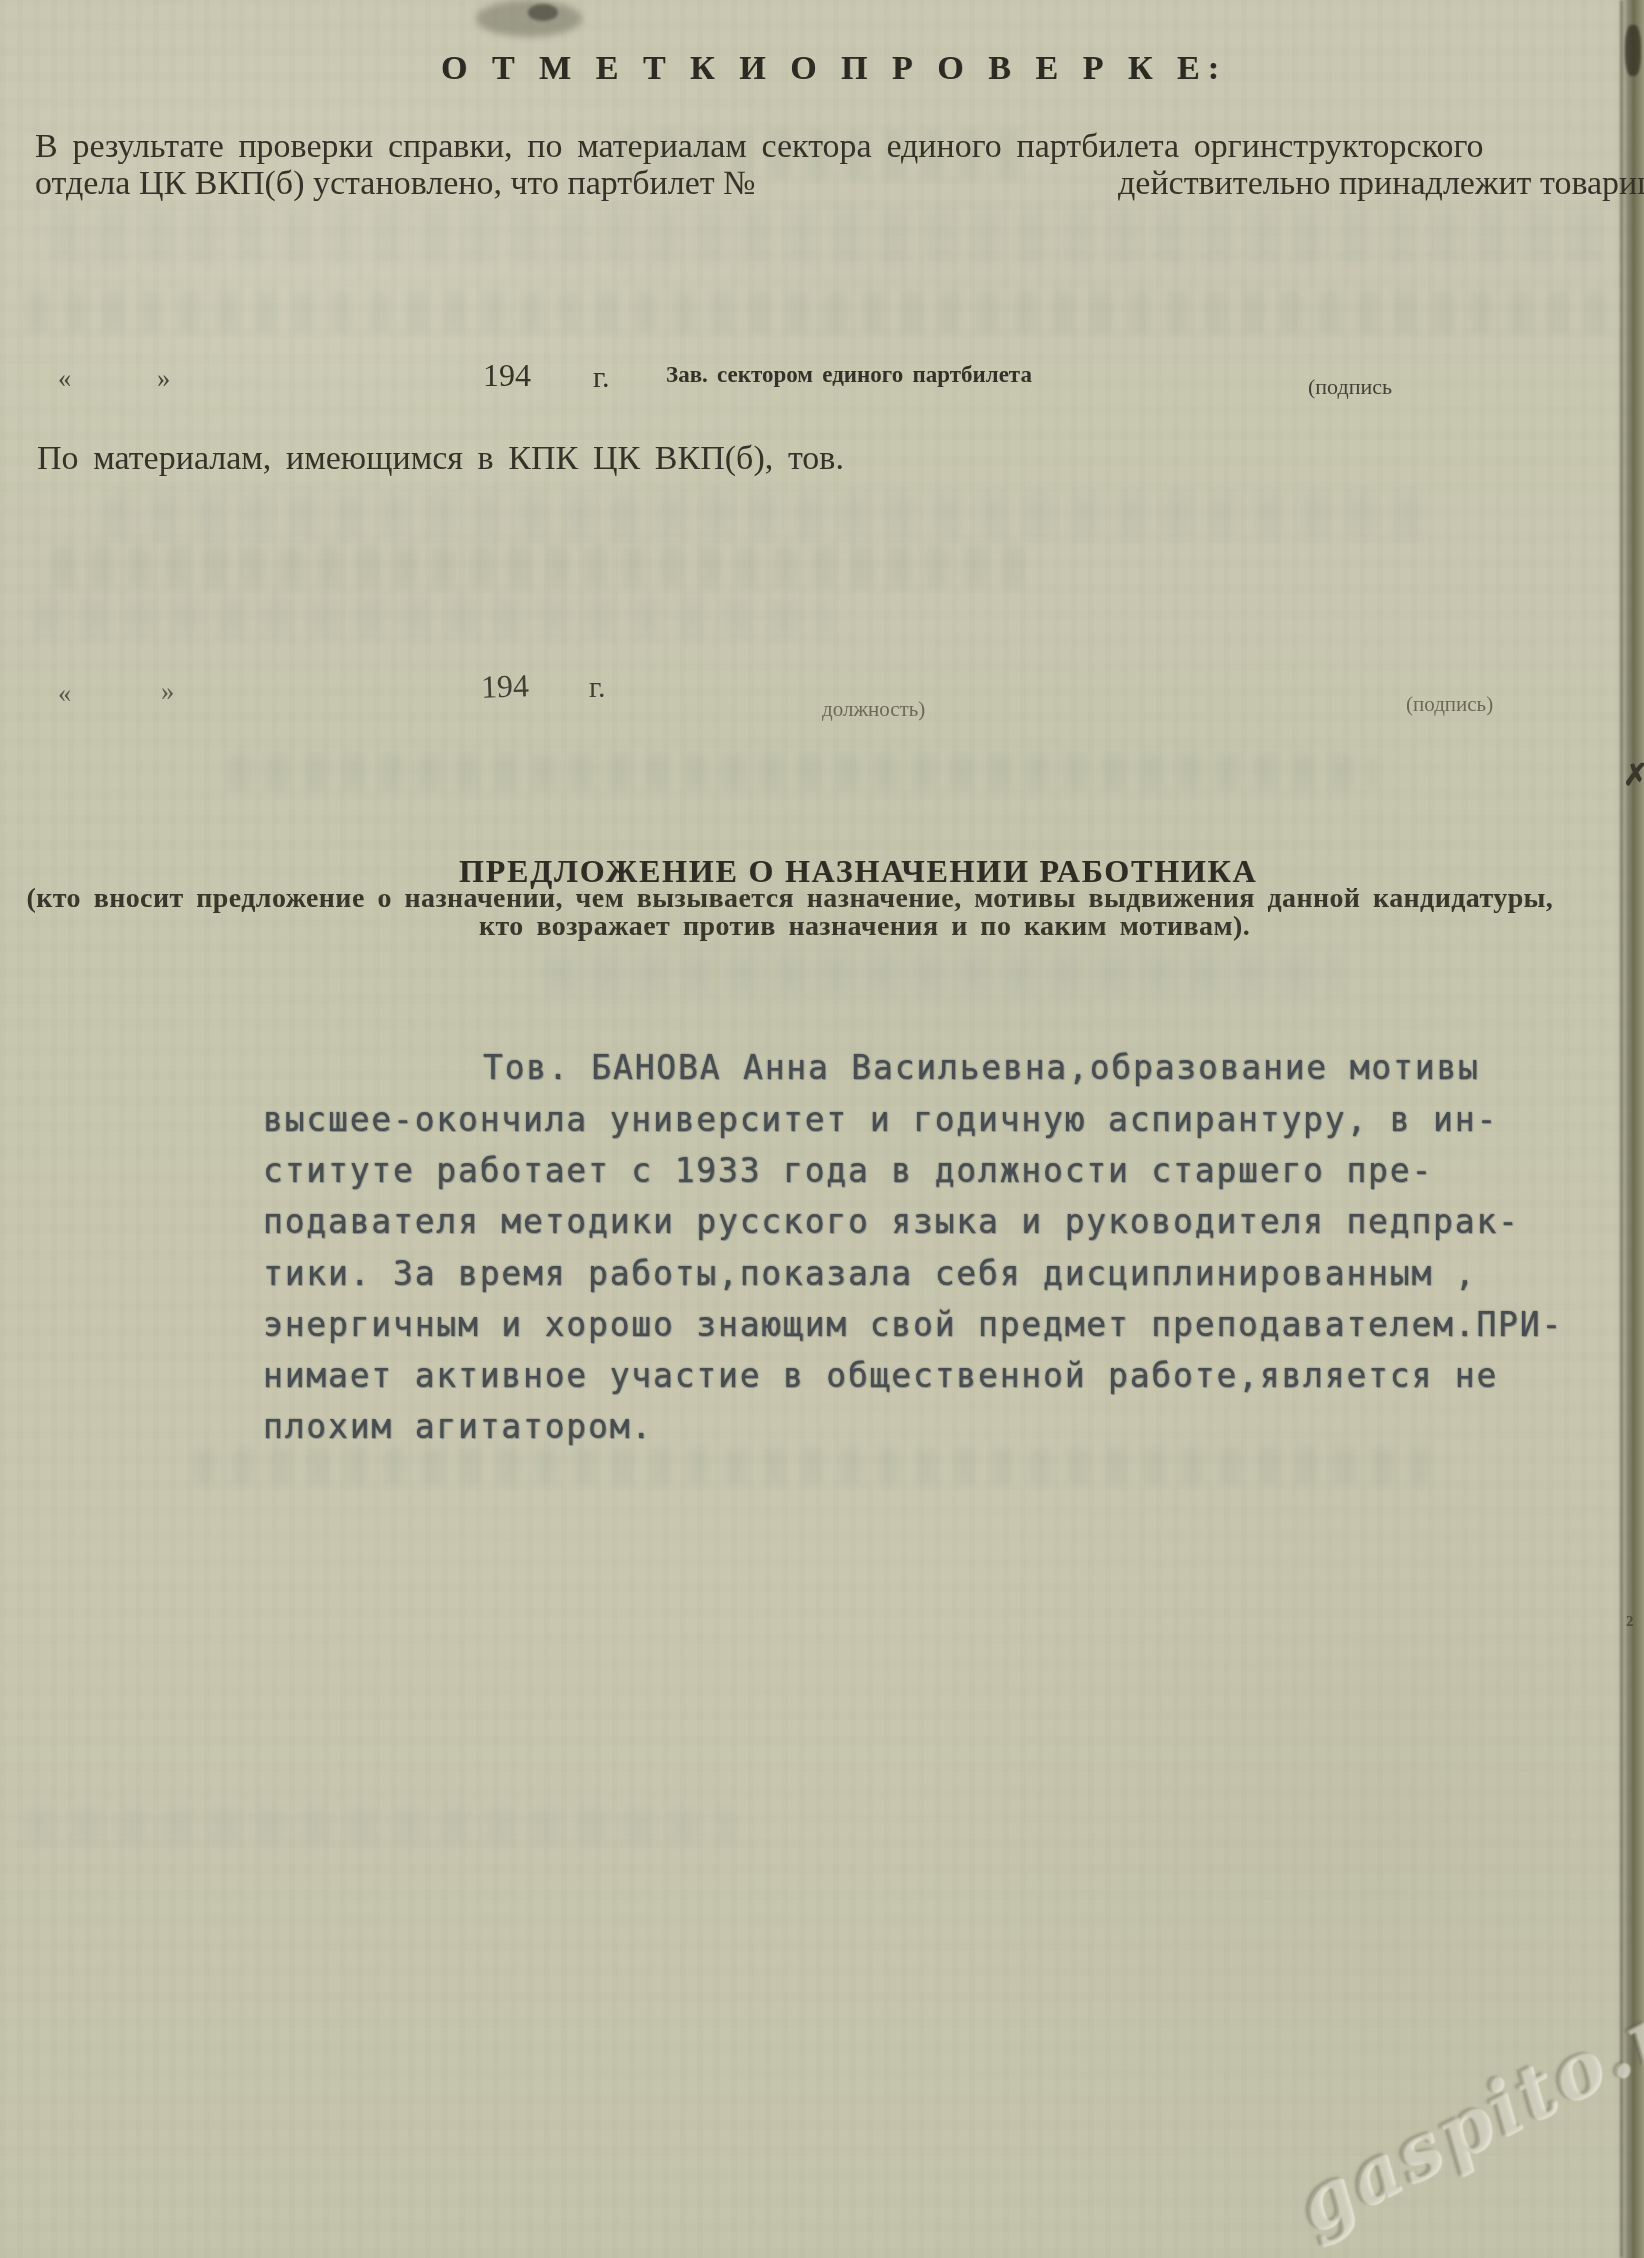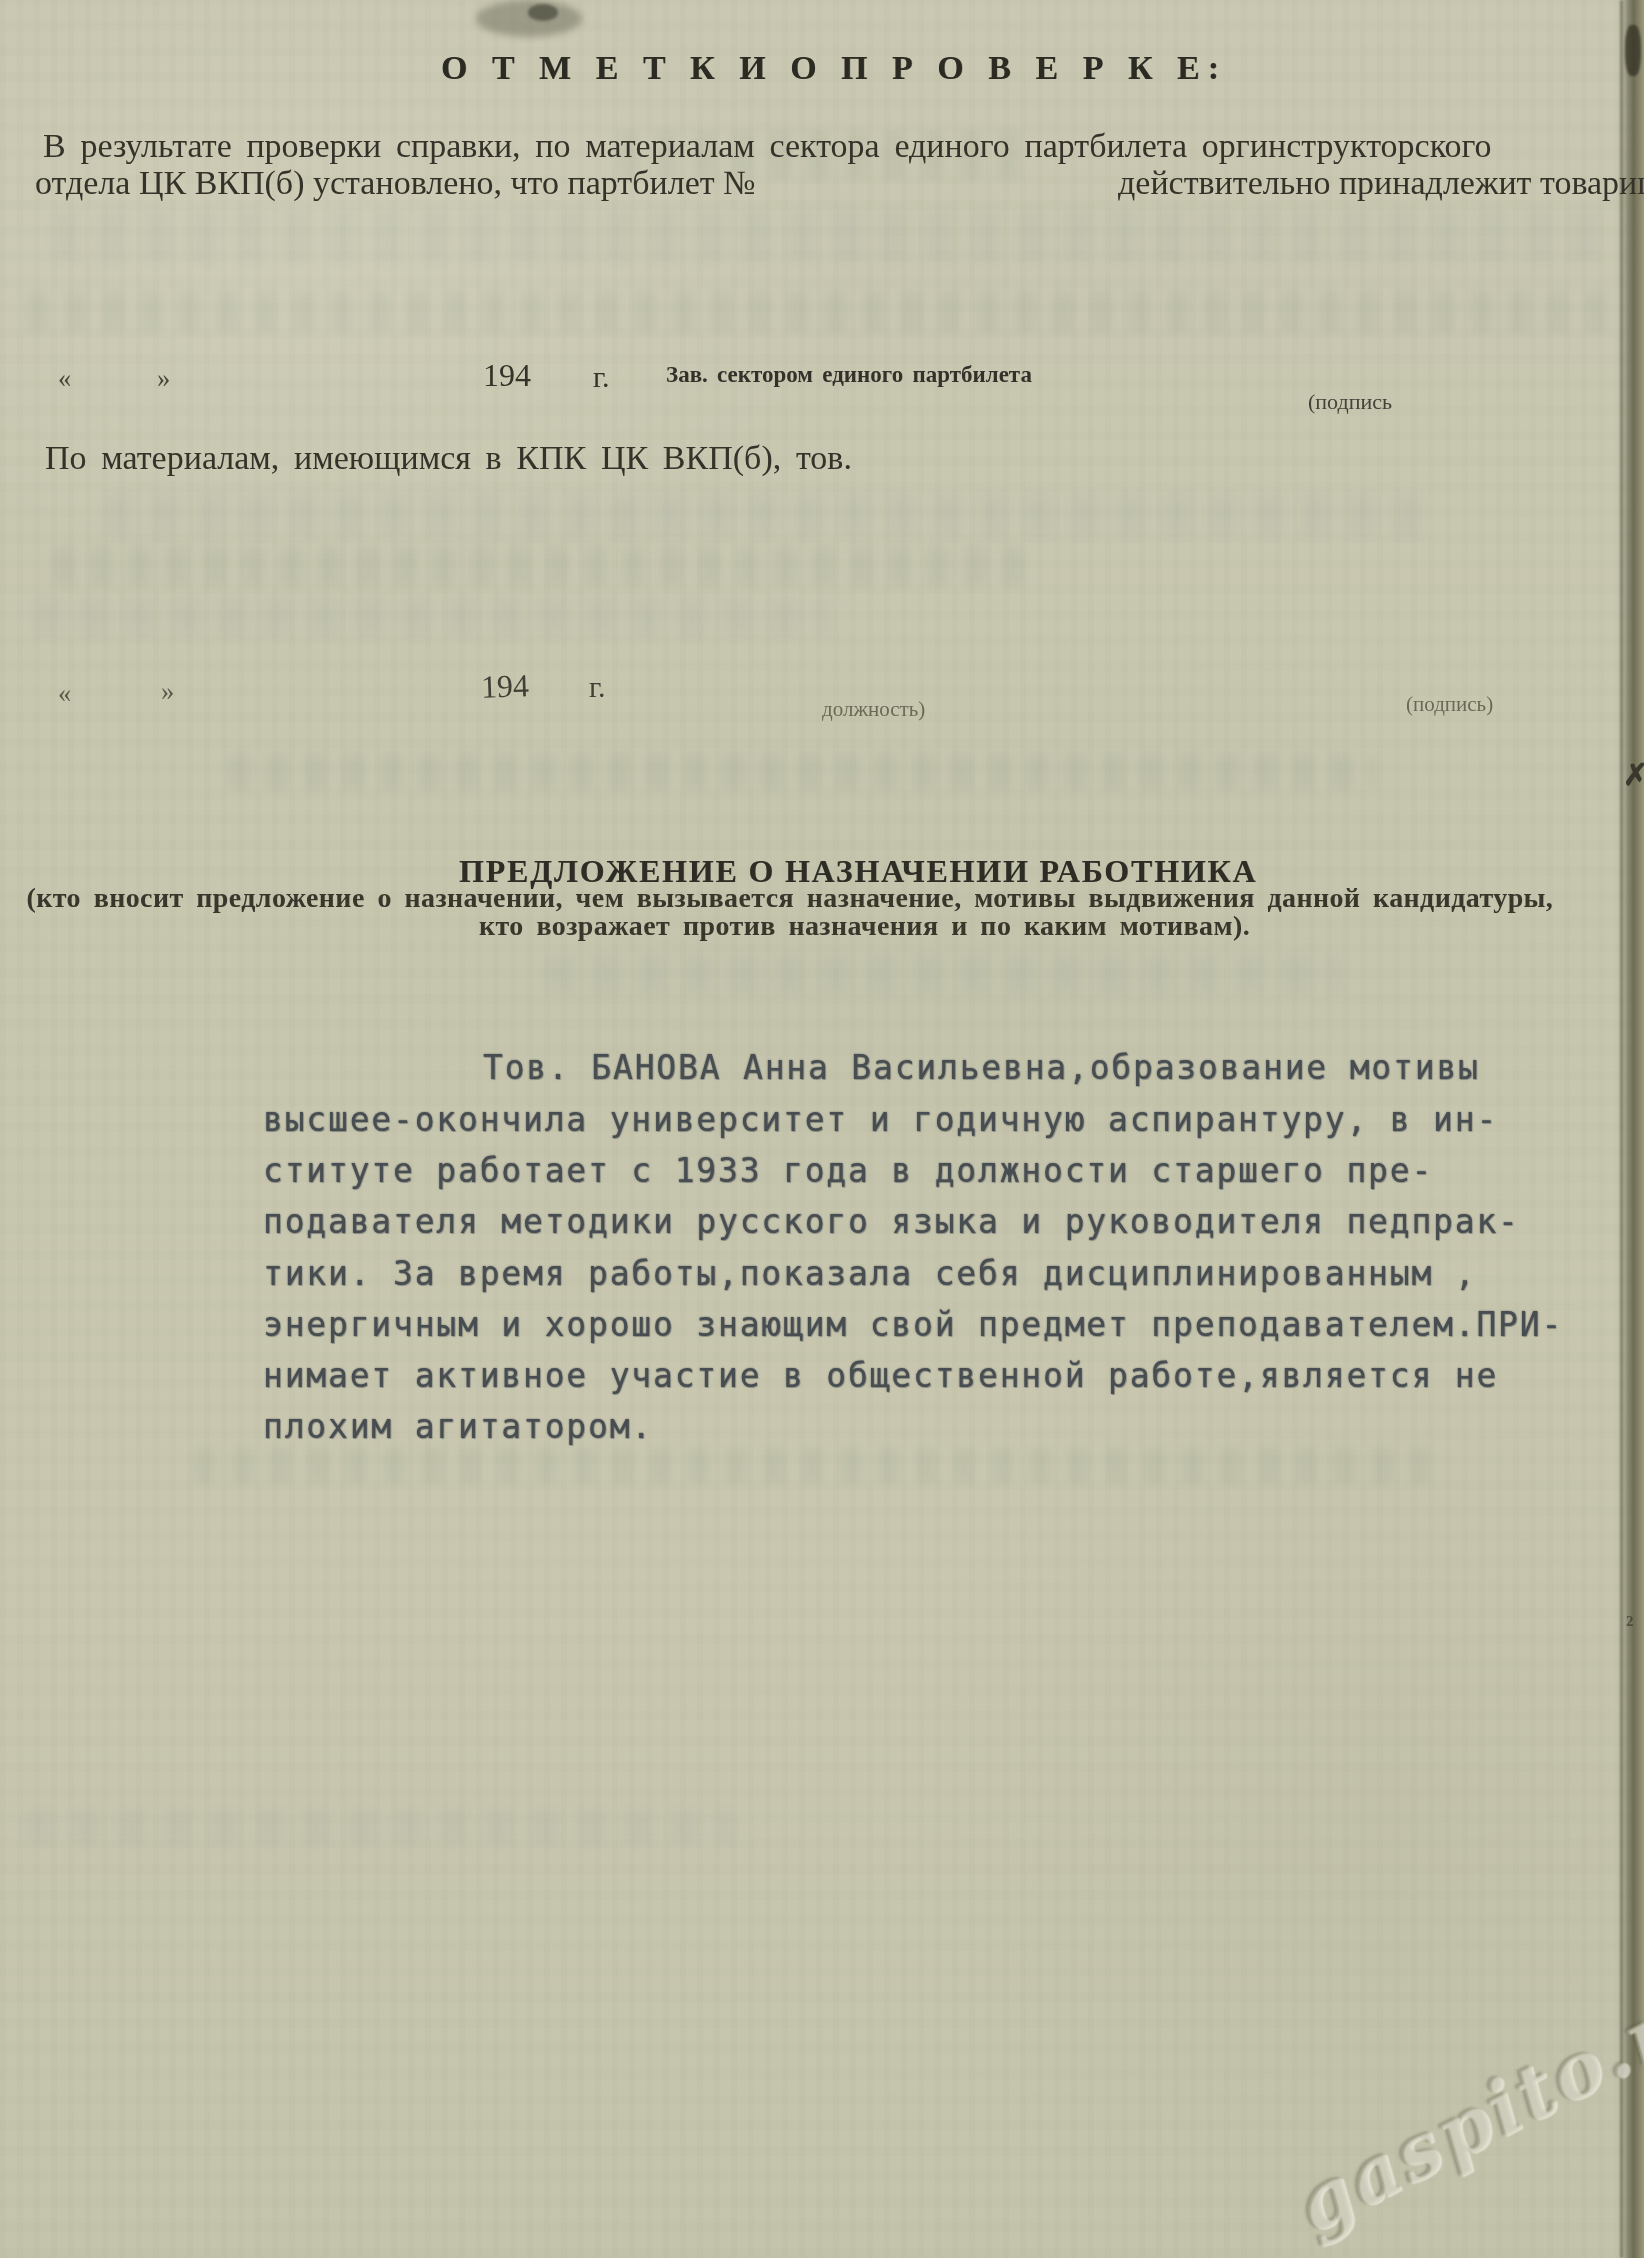--- a/index.html
+++ b/index.html
@@ -12,33 +12,33 @@
       radial-gradient(ellipse 1059px 618px at 60% 45%, rgba(170,175,150,0.12), transparent 70%),
       radial-gradient(ellipse 706px 794px at 85% 80%, rgba(150,150,125,0.10), transparent 70%),
       repeating-linear-gradient(90deg, rgba(120,122,98,0.035) 0 6.2px, rgba(0,0,0,0) 6.2px 17px),
       repeating-linear-gradient(0deg, rgba(134,136,110,0.03) 0 9.7px, rgba(0,0,0,0) 9.7px 25.6px),
       linear-gradient(180deg,#cac8b2 0%, #c7c6af 40%, #c9c7b0 70%, #c4c3ac 100%);
     font-family:"Liberation Serif", serif;
     color:#32312a;
   }
   .abs{position:absolute;white-space:nowrap;}
   .printed{font-size:34px;color:#343229;}
-  .printed-just{word-spacing:6.2px;margin-left:8px;}
+  .printed-just{word-spacing:6.2px;}
   .title{
     font-size:34px;font-weight:bold;letter-spacing:8px;color:#2c2b23;
     text-shadow:0.4px 0.4px 0 rgba(44,43,35,0.4);
   }
   .heading{
     font-size:32px;font-weight:bold;letter-spacing:1.8px;color:#2e2d25;
     text-shadow:0.4px 0.4px 0 rgba(44,43,35,0.35);
     margin-top:36px;
   }
   .bold-note{font-size:28px;font-weight:bold;color:#39372c;word-spacing:5.3px;letter-spacing:0.4px;}
   .bold-small{font-size:23px;font-weight:bold;color:#33312a;word-spacing:3.5px;}
-  .small-label{font-size:22px;color:#44423a;margin-top:15px;}
+  .small-label{font-size:22px;color:#44423a;}
   .faded-label{font-size:21px;color:#55523f;opacity:0.8;}
   .quote{font-size:26.5px;color:#4a483c;}
   .typed{
     font-family:"DejaVu Sans Mono", monospace;
     font-size:33px;letter-spacing:1.8px;
     color:#474d50;
     text-shadow:0 0 1.8px rgba(62,68,74,0.75), 0.9px 0.9px 0 rgba(62,68,74,0.28);
   }
   .bleed{
     position:absolute;

